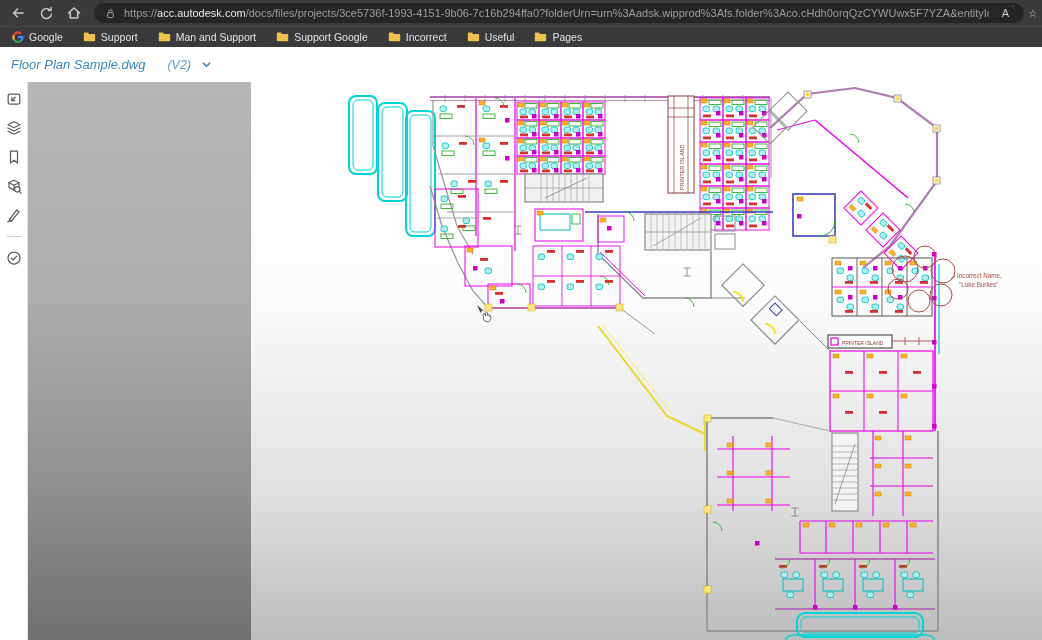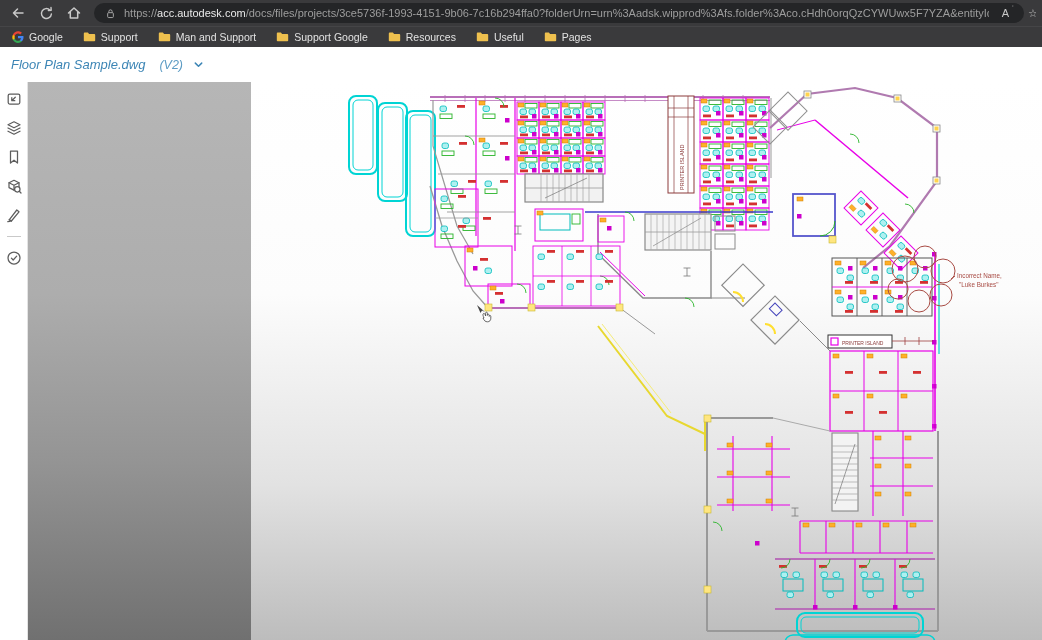--- a/index.html
+++ b/index.html
@@ -24,21 +24,21 @@
   .bookmarks-bar{height:20px;background:#3a3a3c;border-top:1px solid #454547;
     display:flex;align-items:center;padding:0 12px;gap:20px;}
   .bookmark{display:flex;align-items:center;gap:5px;font-size:10.5px;color:#e2e2e2;
     white-space:nowrap;cursor:pointer;}
   .bookmark svg{flex:0 0 auto;}
 
   
   .app-header{height:35px;background:#fff;display:flex;align-items:center;
     padding-left:11px;gap:4px;font-style:italic;}
   .doc-title{font-size:13px;color:#3c85b5;}
-  .doc-version{font-size:12.5px;color:#5d9cc4;margin-left:10px;}
+  .doc-version{font-size:12.5px;color:#5d9cc4;margin-left:18px;}
   .version-chevron{margin-left:6px;display:flex;align-items:center;cursor:pointer;}
   .version-chevron svg{stroke:#3c85b5;fill:none;stroke-width:1.6;stroke-linecap:round;stroke-linejoin:round;}
 
   
   .main{position:relative;height:559px;background:#fff;}
   .tool-rail{position:absolute;left:0;top:0;width:28px;height:100%;background:#fff;
     border-right:1px solid #e4e4e4;display:flex;flex-direction:column;align-items:center;
     padding-top:7px;box-sizing:border-box;}
   .rail-btn{width:20px;height:20px;margin-bottom:9px;display:flex;align-items:center;
     justify-content:center;cursor:pointer;}
@@ -110,21 +110,21 @@
   <div class="bookmark">
     <svg width="13" height="12" viewBox="0 0 16 14">
         <path fill="#eec04e" d="M1 2.6c0-.6.4-1 1-1h4l1.5 1.8H14c.6 0 1 .4 1 1v6.8c0 .6-.4 1-1 1H2c-.6 0-1-.4-1-1V2.6z"></path>
       </svg>
     <span>Support Google</span>
   </div>
   <div class="bookmark">
     <svg width="13" height="12" viewBox="0 0 16 14">
         <path fill="#eec04e" d="M1 2.6c0-.6.4-1 1-1h4l1.5 1.8H14c.6 0 1 .4 1 1v6.8c0 .6-.4 1-1 1H2c-.6 0-1-.4-1-1V2.6z"></path>
       </svg>
-    <span>Resources</span>
+    <span>Incorrect</span>
   </div>
   <div class="bookmark">
     <svg width="13" height="12" viewBox="0 0 16 14">
         <path fill="#eec04e" d="M1 2.6c0-.6.4-1 1-1h4l1.5 1.8H14c.6 0 1 .4 1 1v6.8c0 .6-.4 1-1 1H2c-.6 0-1-.4-1-1V2.6z"></path>
       </svg>
     <span>Useful</span>
   </div>
   <div class="bookmark">
     <svg width="13" height="12" viewBox="0 0 16 14">
         <path fill="#eec04e" d="M1 2.6c0-.6.4-1 1-1h4l1.5 1.8H14c.6 0 1 .4 1 1v6.8c0 .6-.4 1-1 1H2c-.6 0-1-.4-1-1V2.6z"></path>

